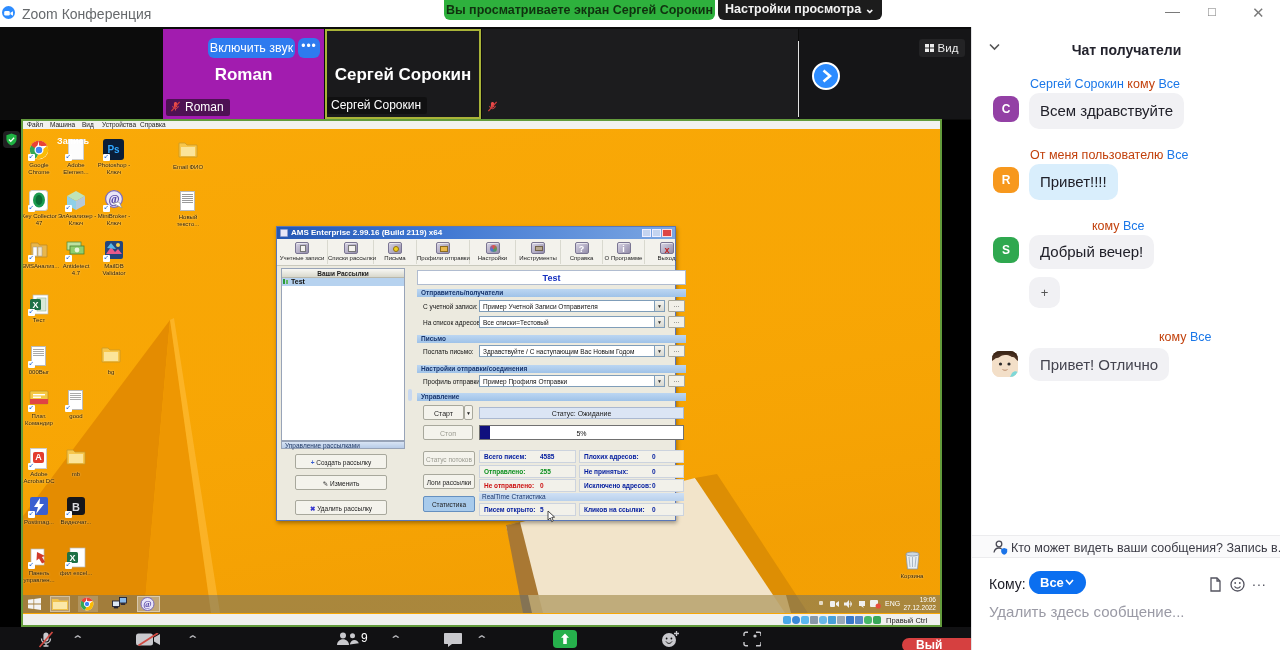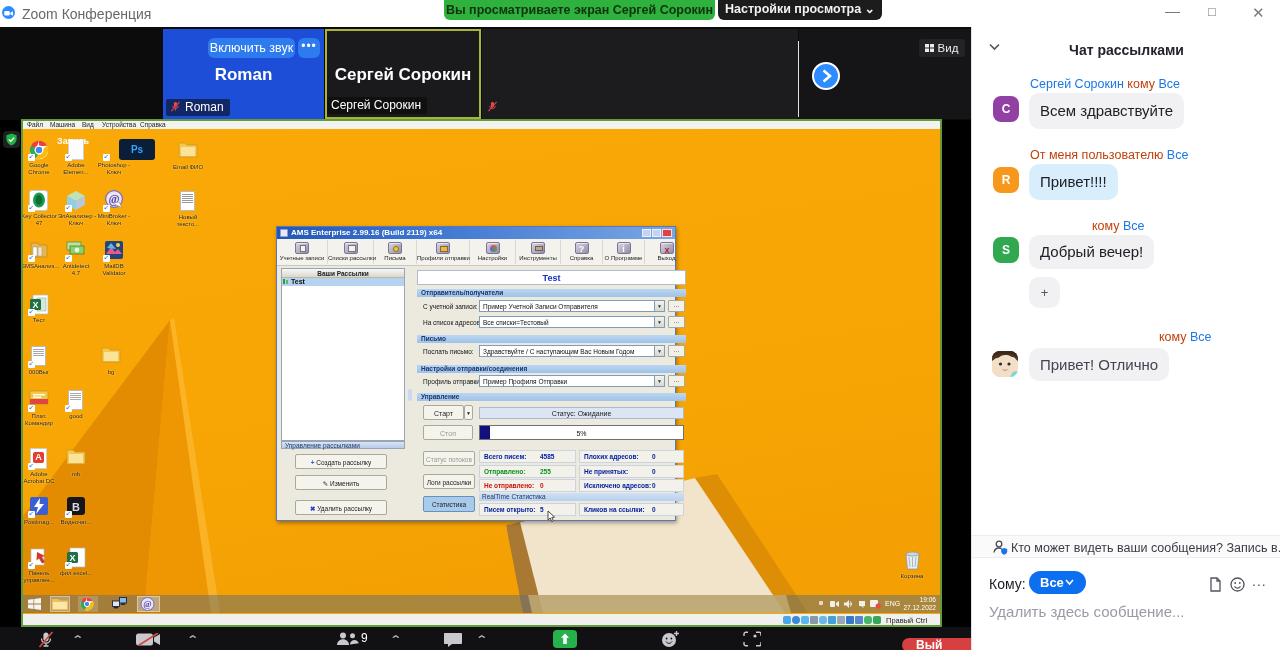--- a/index.html
+++ b/index.html
@@ -14,21 +14,21 @@
   #ztitle { left:22px; top:6px; font-size:14px; color:#66696c; }
   #banner { left:444px; top:0; width:271px; height:20px; background:#2eb13d; border-radius:0 0 6px 6px; color:#10320f; font-size:12.5px; font-weight:bold; text-align:center; line-height:20px; z-index:60; }
   #viewopt { left:718px; top:0; width:164px; height:20px; background:#1c1c1c; border-radius:0 0 6px 6px; color:#f2f2f2; font-size:12.5px; font-weight:bold; text-align:center; line-height:19px; z-index:60; }
   .winctl { color:#7a7a7a; font-size:15px; top:4px; font-weight:400; }
 
   
   #main { left:0; top:27px; width:971px; height:623px; background:#000; overflow:hidden; }
 
   
   #strip { left:0; top:0; width:971px; height:93px; background:#0c0c0c; }
-  .tile { top:2px; height:90px; background:#1d4ed8; }
+  .tile { top:2px; height:90px; background:#a21caf; }
   #tile1 { left:163px; width:161px; }
   #tile2 { left:325px; width:156px; border:2px solid #a9b438; background:#1a1a1c; }
   #tile3 { left:482px; width:316px; background:#1c1c1e; }
   #tile4 { left:799px; width:172px; background:#151517; }
   .vname { width:100%; text-align:center; top:36px; color:#fff; font-size:17px; font-weight:bold; }
   #unmute { left:45px; top:9px; width:87px; height:20px; background:#2e7bef; border-radius:6px; color:#fff; font-size:12.5px; text-align:center; line-height:20px; }
   #dots3 { left:135px; top:9px; width:22px; height:20px; background:#2e7bef; border-radius:6px; color:#fff; font-size:12px; text-align:center; line-height:16px; letter-spacing:1px;}
   .nlabel { bottom:3px; height:17px; background:rgba(10,10,10,0.55); color:#fff; font-size:12px; line-height:17px; padding:0 6px 0 4px; border-radius:2px; white-space:nowrap; }
   .micico { display:inline-block; width:11px; height:11px; vertical-align:-1px; margin-right:4px; }
   #viewbtn { left:919px; top:12px; width:43px; height:18px; background:#232325; border-radius:3px; color:#ececec; font-size:11.5px; line-height:18px; text-align:center; padding-left:12px; width:46px;}
@@ -181,21 +181,21 @@
             </div>
           <div class="dicon" style="left:41px;top:10px;">
               <div class="ig">
                 <div style="position:absolute;left:3px;top:0;width:16px;height:21px;background:#fdfdfd;border:1px solid #cfcfcf;"></div>
                 <div class="sc"></div>
               </div>
               <div class="lb">Adobe<br>Elemen...</div>
             </div>
           <div class="dicon" style="left:79px;top:10px;">
               <div class="ig">
-                <div style="position:absolute;left:0px;top:0;width:36px;height:21px;background:#0a1e38;border-radius:3px;color:#31a8ff;font-weight:bold;font-size:10px;line-height:21px;text-align:center;margin-left:16px;">Ps</div>
+                <div style="position:absolute;left:0px;top:0;width:21px;height:21px;background:#0a1e38;border-radius:3px;color:#31a8ff;font-weight:bold;font-size:10px;line-height:21px;text-align:center;">Ps</div>
                 <div class="sc"></div>
               </div>
               <div class="lb">Photoshop&nbsp;-<br>Ключ</div>
             </div>
           <div class="dicon" style="left:153px;top:12px;">
               <div class="ig"><svg width="20" height="18" viewBox="0 0 20 18">
                   <path d="M1 2h6l2 2h10v12H1z" fill="#f7c64c" stroke="#c9992a" stroke-width="0.8"></path>
                   <path d="M3 6h14v9H3z" fill="#fbe49a"></path>
                 </svg></div>
               <div class="lb">Email ФИО</div>
@@ -568,21 +568,21 @@
     <div class="winctl abs" style="left:1165px; top:2px;">—</div>
     <div class="winctl abs" style="left:1208px; font-size:13px;">□</div>
     <div class="winctl abs" style="left:1252px;">✕</div>
   </div>
   <div id="viewopt" class="abs">Настройки просмотра ⌄</div>
 
   <div id="sidebar" class="abs">
     <svg class="abs" style="left:17px;top:43px;" width="11" height="8" viewBox="0 0 11 8">
         <path d="M1 1.5l4.5 4.5L10 1.5" stroke="#555" stroke-width="1.6" fill="none"></path>
       </svg>
-    <div class="abs" style="left:0;top:42px;width:309px;text-align:center;font-size:14px;font-weight:bold;color:#23232d;">Чат рассылками</div>
+    <div class="abs" style="left:0;top:42px;width:309px;text-align:center;font-size:14px;font-weight:bold;color:#23232d;">Чат получатели</div>
 
     <div class="mhead abs" style="left:58px;top:77px;"><span class="blue">Сергей Сорокин</span> <span class="gray">кому</span> <span class="blue">Все</span></div>
     <div class="avatar abs" style="left:21px;top:96px;background:#9340a5;">C</div>
     <div class="bubble abs" style="left:57px;top:93px;">Всем здравствуйте</div>
 
     <div class="mhead abs" style="left:58px;top:148px;"><span class="gray">От меня пользователю</span> <span class="blue">Все</span></div>
     <div class="avatar abs" style="left:21px;top:167px;background:#f7981d;">R</div>
     <div class="bubble abs" style="left:57px;top:164px;background:#d9eefc;text-align:center;">Привет!!!!</div>
 
     <div class="mhead abs" style="left:120px;top:219px;"><span class="gray">кому</span> <span class="blue">Все</span></div>

